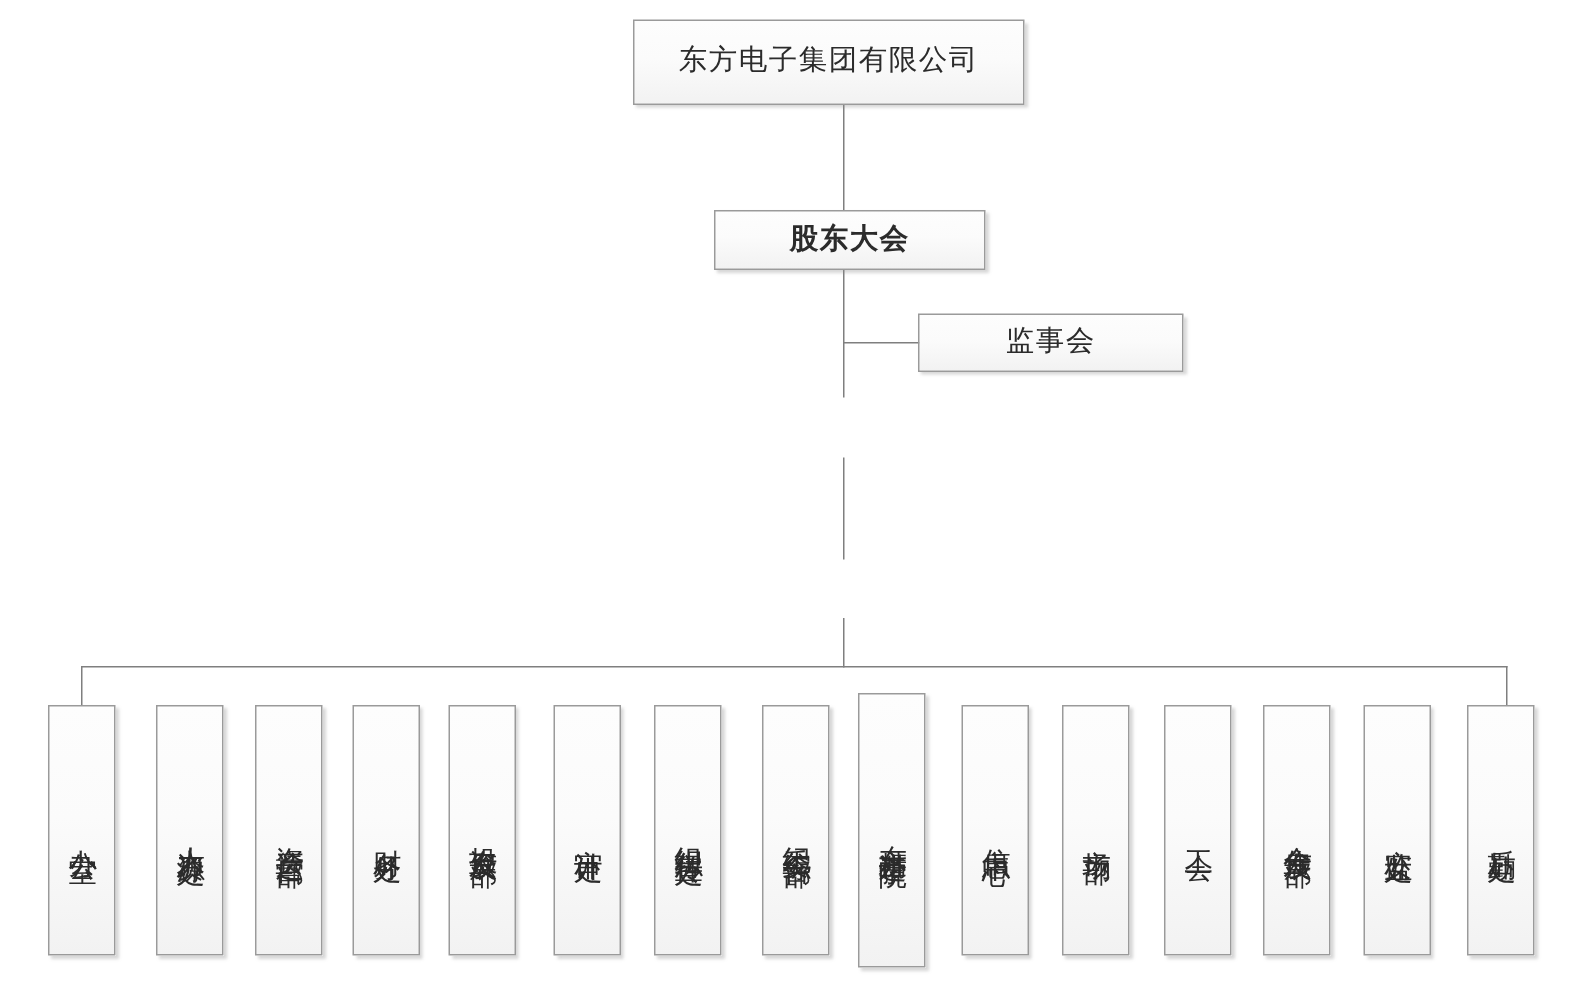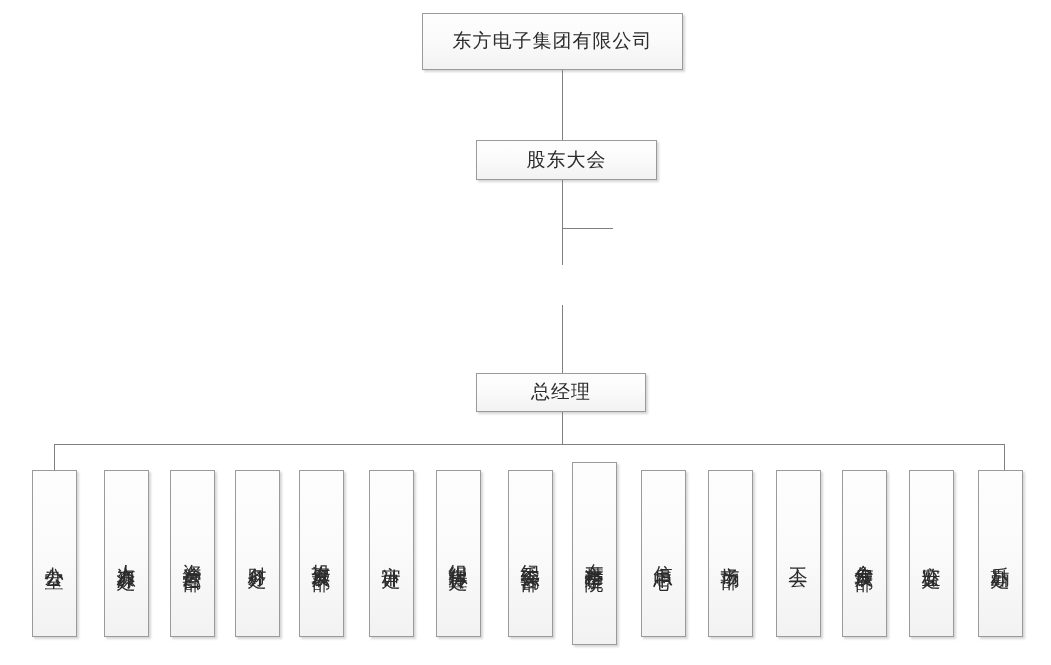--- a/index.html
+++ b/index.html
@@ -85,25 +85,25 @@
   <div class="conn v" style="left:558px; top:412px; height:33px;"></div>
 
   <div class="conn h" style="left:50px; top:444px; width:951px;"></div>
 
   <div class="conn v" style="left:50px; top:444px; height:26px;"></div>
 
   <div class="conn v" style="left:1000px; top:444px; height:26px;"></div>
 
   <div class="node horiz" style="left:418px; top:13px; width:261px; height:57px;">东方电子集团有限公司</div>
 
-  <div class="node horiz" style="left:472px; top:140px; width:181px; height:40px;">股东大会</div>
+  <div class="node horiz" style="left:472px; top:140px; width:181px; height:40px;font-weight:bold;">股东大会</div>
+
+  <div class="node horiz" style="left:608px; top:209px; width:177px; height:39px;">监事会</div>
 
 
-
-  <div class="node horiz" style="left:472px; top:373px; width:170px; height:39px;">总经理</div>
 
   <div class="node vert" style="left:28px; top:470px; width:45px; height:167px;">
     <span class="vtext">办公室</span>
   </div>
 
   <div class="node vert" style="left:100px; top:470px; width:45px; height:167px;">
     <span class="vtext">人力资源处</span>
   </div>
 
   <div class="node vert" style="left:166px; top:470px; width:45px; height:167px;">

